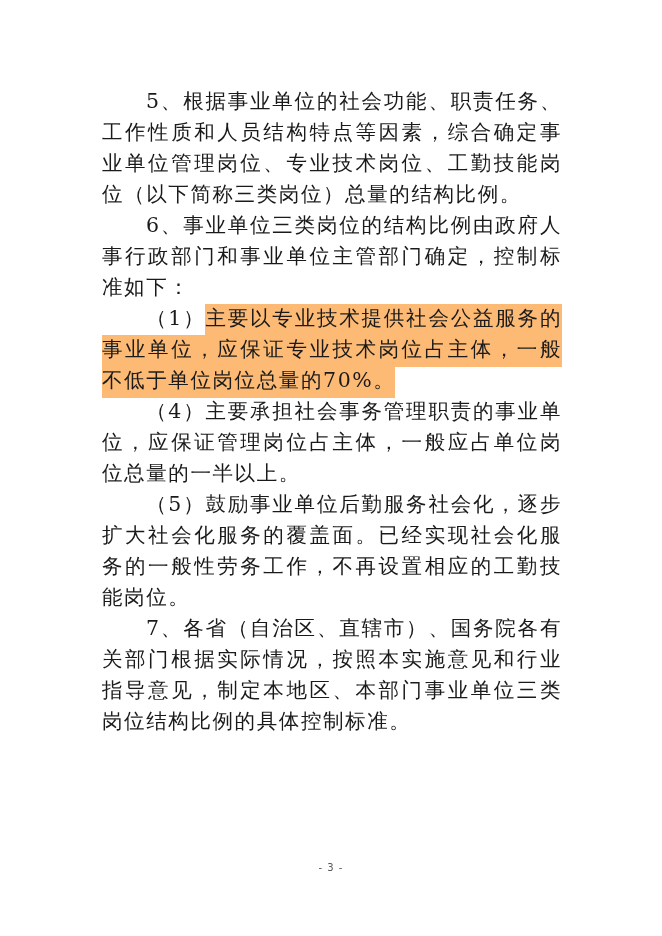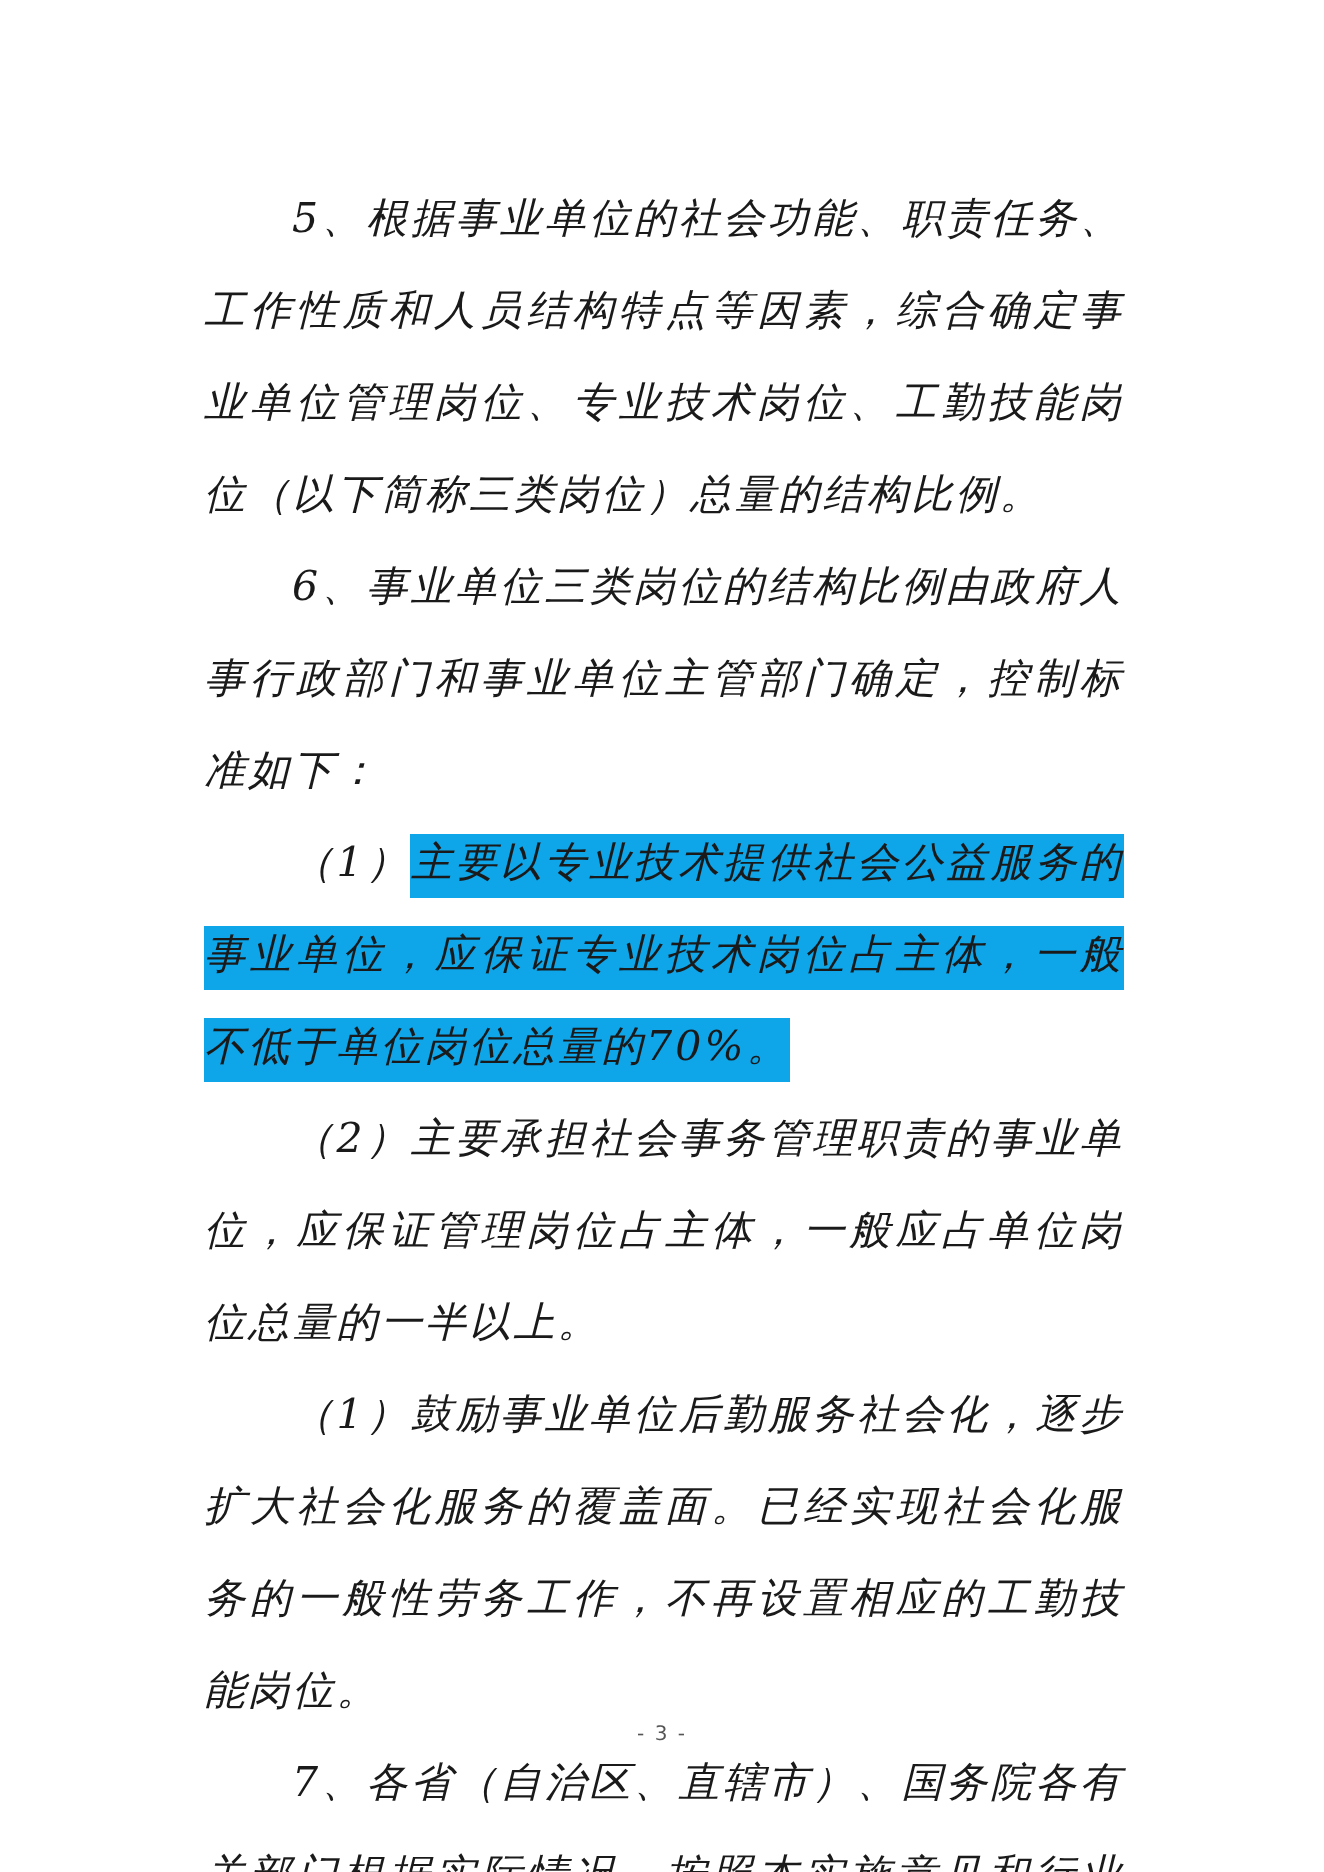--- a/index.html
+++ b/index.html
@@ -24,32 +24,31 @@
     }
     .content {
       position: absolute;
       left: 102px;
       top: 86px;
       width: 460px;
     }
     .para {
       margin: 0;
       font-size: 20.5px;
-      line-height: 46px;
+      line-height: 31px;
       letter-spacing: 1.6px;
       text-align: justify;
       text-align-last: left;
       word-break: break-all;
-      font-style: italic;
     }
     .indent {
       text-indent: 44px;
     }
     .hl {
-      background: #0ea5e9;
+      background: #fdba74;
       padding: 2px 0 6px 0;
       box-decoration-break: clone;
       -webkit-box-decoration-break: clone;
     }
     .page-number {
       position: absolute;
       left: 0;
       width: 662px;
       top: 862px;
       text-align: center;
@@ -66,24 +65,24 @@
   <div class="content">
 
     <p class="para indent">5、根据事业单位的社会功能、职责任务、工作性质和人员结构特点等因素，综合确定事业单位管理岗位、专业技术岗位、工勤技能岗位（以下简称三类岗位）总量的结构比例。</p>
 
     <p class="para indent">6、事业单位三类岗位的结构比例由政府人事行政部门和事业单位主管部门确定，控制标准如下：</p>
 
     <p class="para indent">
       <span>（1）</span><span class="hl">主要以专业技术提供社会公益服务的事业单位，应保证专业技术岗位占主体，一般不低于单位岗位总量的70%。</span>
     </p>
 
-    <p class="para indent">（2）主要承担社会事务管理职责的事业单位，应保证管理岗位占主体，一般应占单位岗位总量的一半以上。</p>
+    <p class="para indent">（4）主要承担社会事务管理职责的事业单位，应保证管理岗位占主体，一般应占单位岗位总量的一半以上。</p>
 
 
 
-    <p class="para indent">（1）鼓励事业单位后勤服务社会化，逐步扩大社会化服务的覆盖面。已经实现社会化服务的一般性劳务工作，不再设置相应的工勤技能岗位。</p>
+    <p class="para indent">（5）鼓励事业单位后勤服务社会化，逐步扩大社会化服务的覆盖面。已经实现社会化服务的一般性劳务工作，不再设置相应的工勤技能岗位。</p>
 
     <p class="para indent">7、各省（自治区、直辖市）、国务院各有关部门根据实际情况，按照本实施意见和行业指导意见，制定本地区、本部门事业单位三类岗位结构比例的具体控制标准。</p>
 
   </div>
 
   <div class="page-number">- 3 -</div>
 </div>
 
 </body></html>

